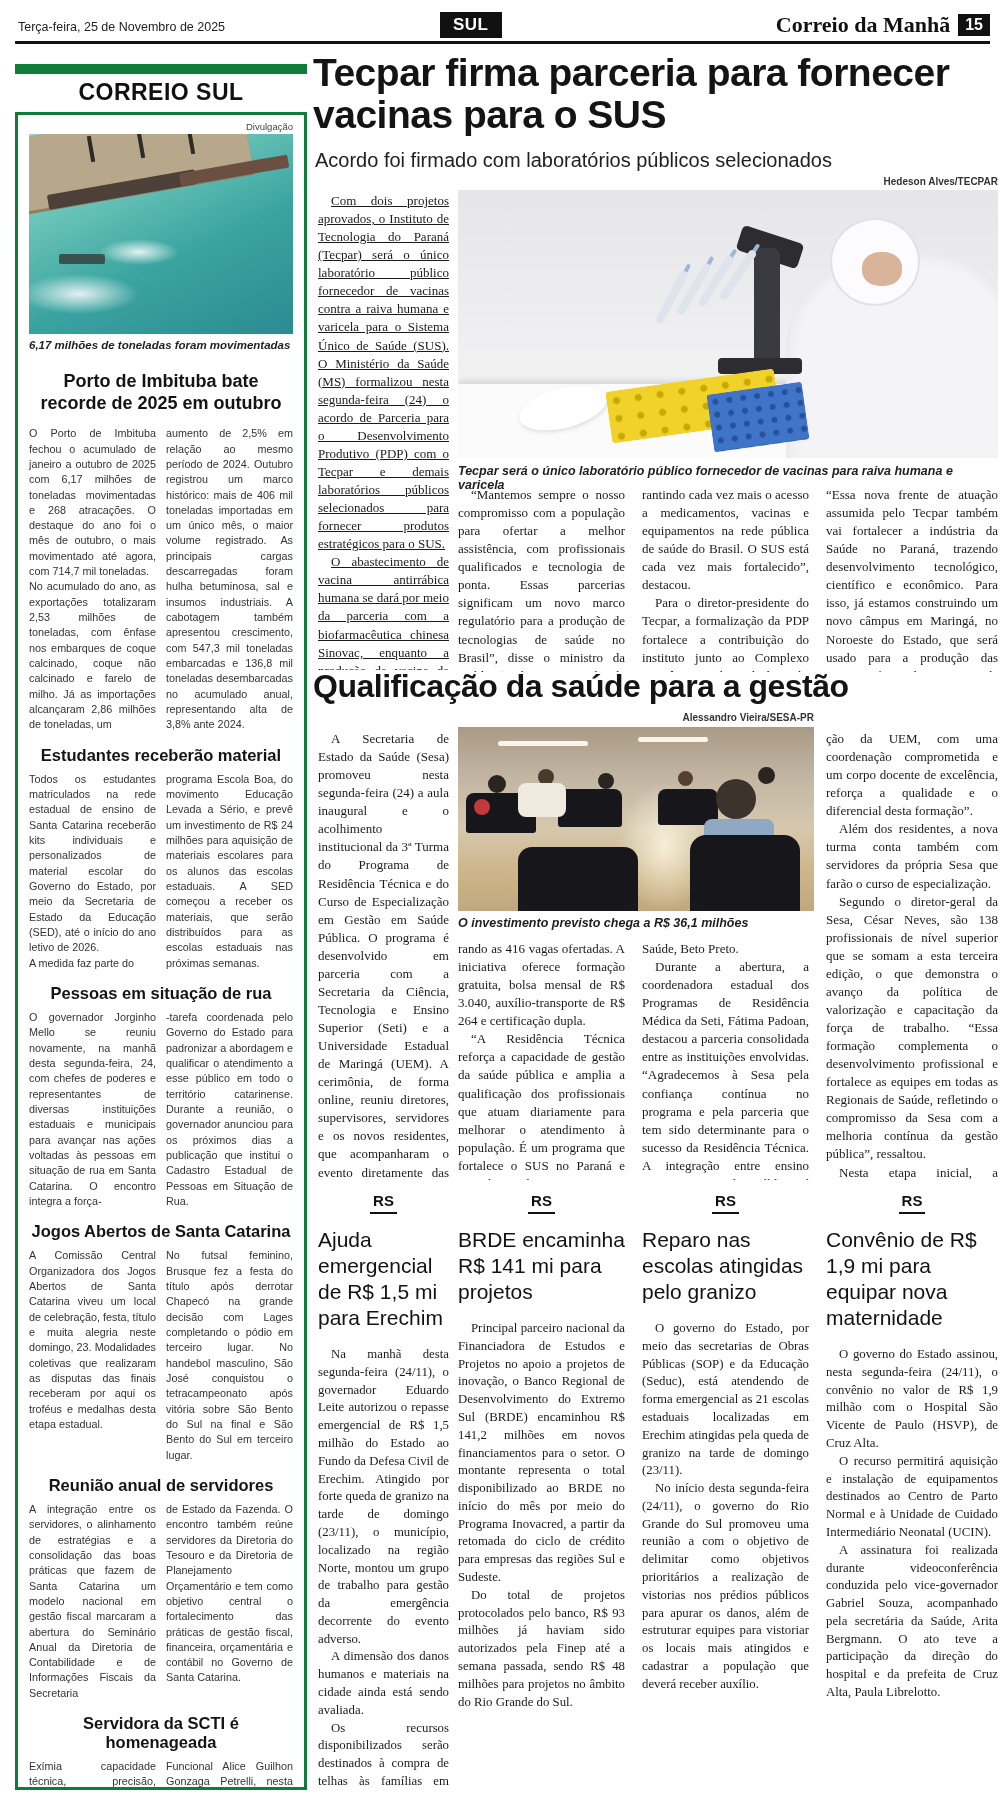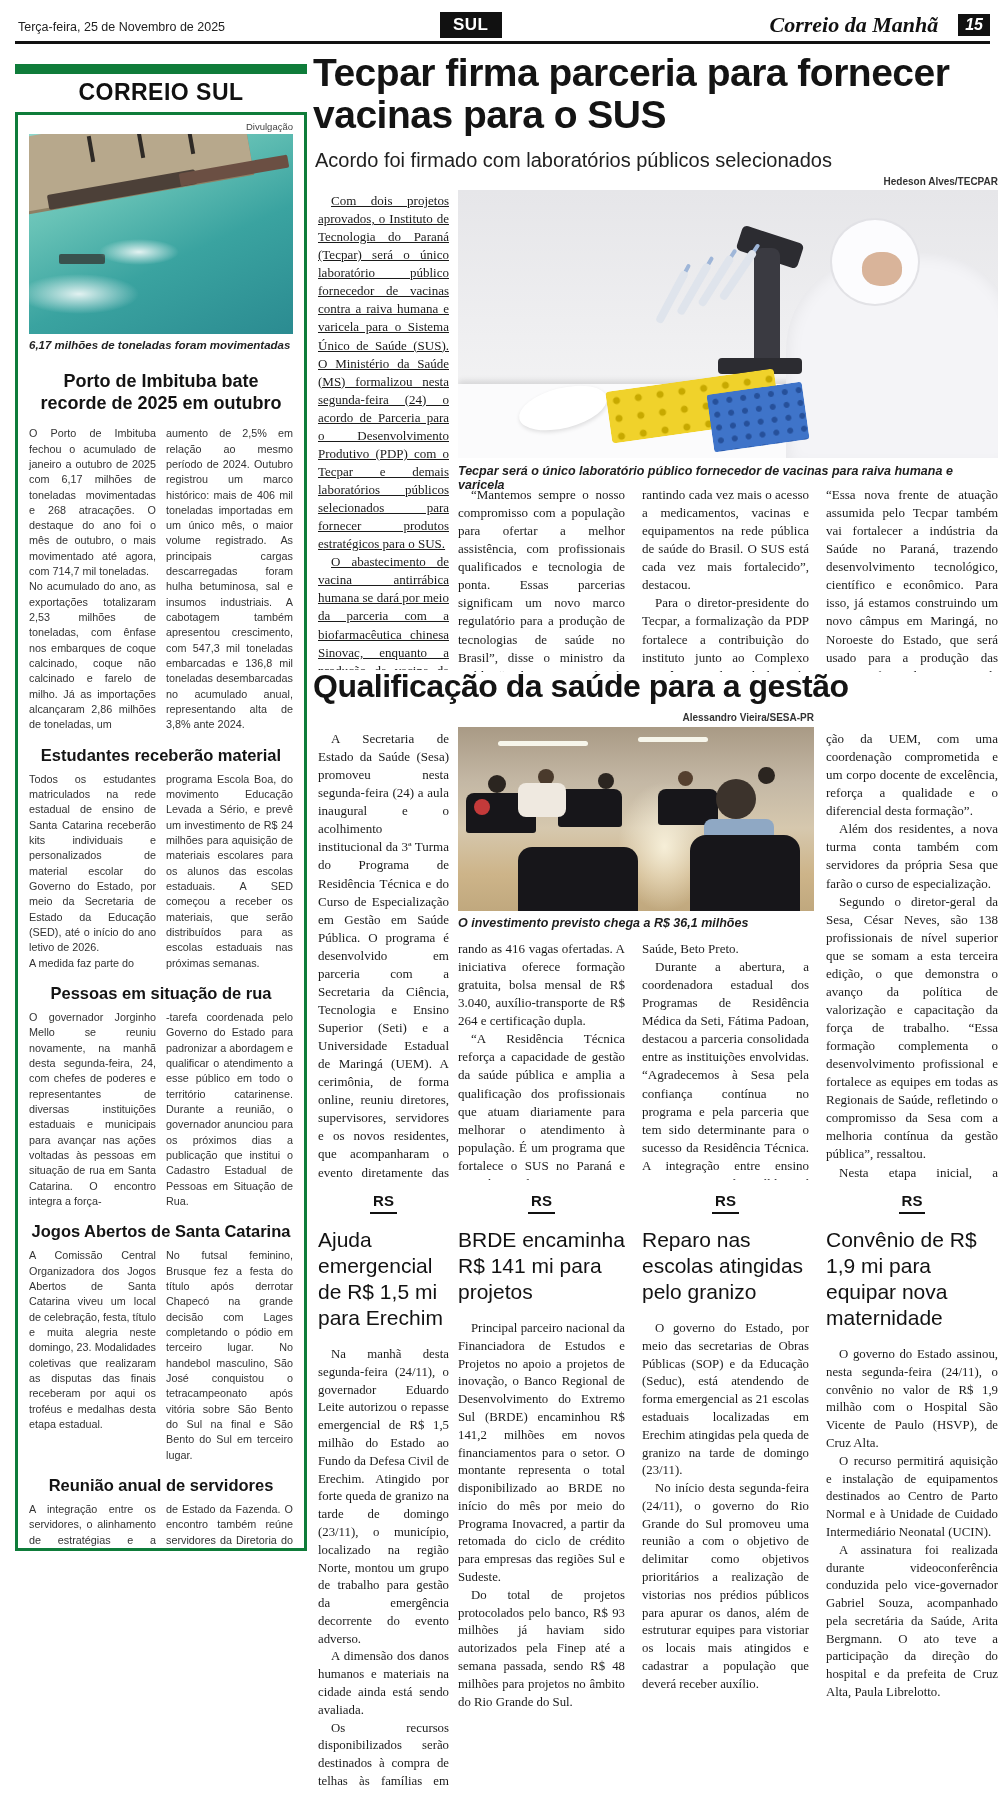--- a/index.html
+++ b/index.html
@@ -2,29 +2,29 @@
 <html lang="pt"><head>
 <meta charset="utf-8">
 <style>
   html,body{margin:0;padding:0;background:#fff;}
   .page{position:relative;width:1003px;height:1797px;background:#fff;overflow:hidden;
         font-family:"Liberation Sans",sans-serif;color:#1b1b1b;}
   
   .date{position:absolute;left:18px;top:20px;font-size:12.5px;color:#222;}
   .section-box{position:absolute;left:440px;top:12px;background:#111;color:#ffffff;
         font-weight:bold;font-size:17px;padding:3px 13px;letter-spacing:.5px;}
-  .masthead-wrap{position:absolute;right:13px;top:12px;display:flex;align-items:center;gap:20px;font-style:italic;}
+  .masthead-wrap{position:absolute;right:13px;top:12px;display:flex;align-items:center;gap:8px;}
   .masthead{font-family:"Liberation Serif",serif;font-weight:bold;font-size:22px;color:#111;}
   .pagenum-box{background:#111;color:#fff;font-weight:bold;font-size:16px;padding:2px 7px;}
   .top-rule{position:absolute;left:15px;top:41px;width:975px;height:3px;background:#111;}
   
   .sb-greenbar{position:absolute;left:15px;top:64px;width:292px;height:10px;background:#0f7c3a;}
   .sb-title{position:absolute;left:15px;top:79px;width:292px;text-align:center;
         font-size:23px;font-weight:bold;letter-spacing:.5px;color:#111;}
-  .sidebar-box{position:absolute;left:15px;top:112px;width:292px;height:1439px;
+  .sidebar-box{position:absolute;left:15px;top:112px;width:292px;height:1678px;
         border:3px solid #0f7c3a;box-sizing:border-box;padding:6px 11px;overflow:hidden;background:#fff;}
   .sb-credit{text-align:right;font-size:9.5px;color:#444;margin:0 0 2px;}
   .port-photo{position:relative;height:200px;overflow:hidden;background:
         linear-gradient(155deg,#8ed8cd 0%,#67c2b6 30%,#3aa3a0 60%,#2b8b91 100%);}
   .pier{position:absolute;left:-30px;top:-14px;width:250px;height:74px;background:#b7a88c;
         transform:rotate(-10deg);box-shadow:0 3px 0 #8e7f63;}
   .ship{position:absolute;background:#4c4038;border-radius:2px;}
   .crane{position:absolute;width:4px;height:26px;background:#2e2a26;}
   .wake{position:absolute;width:120px;height:40px;border-radius:50%;
         background:radial-gradient(closest-side,rgba(255,255,255,.85),rgba(255,255,255,0));}

